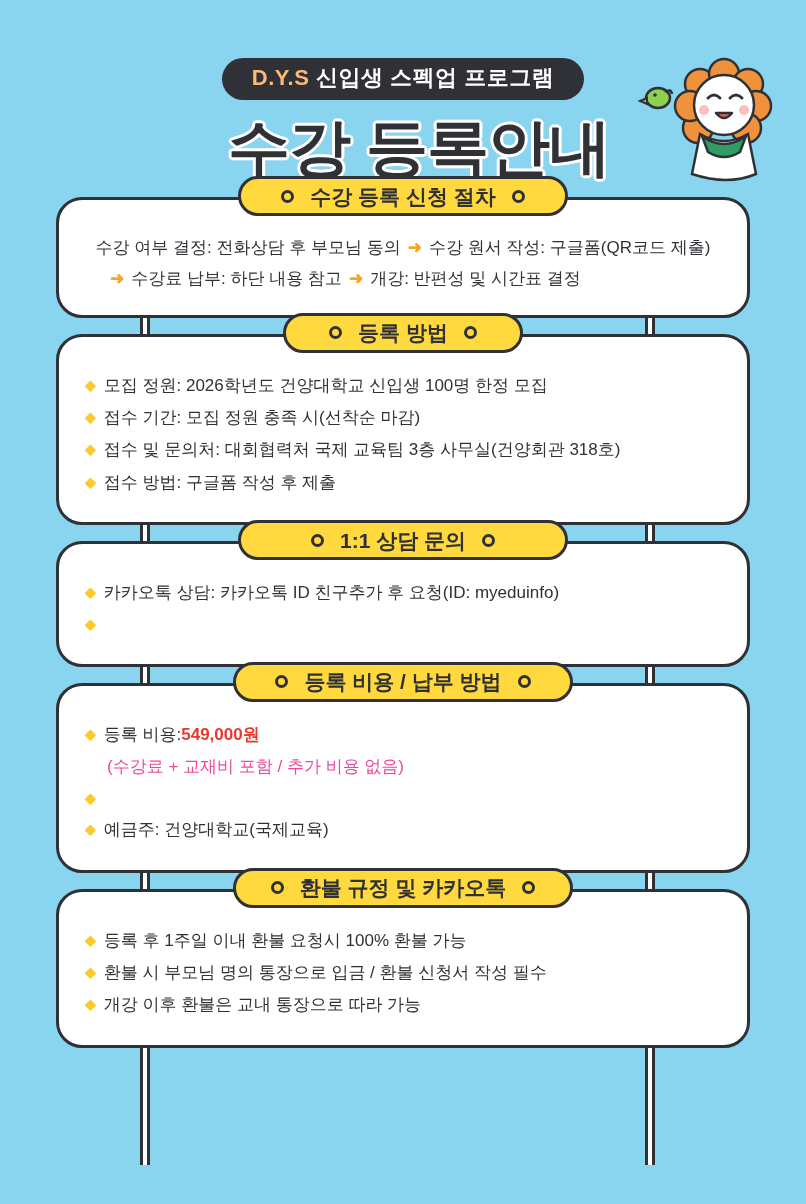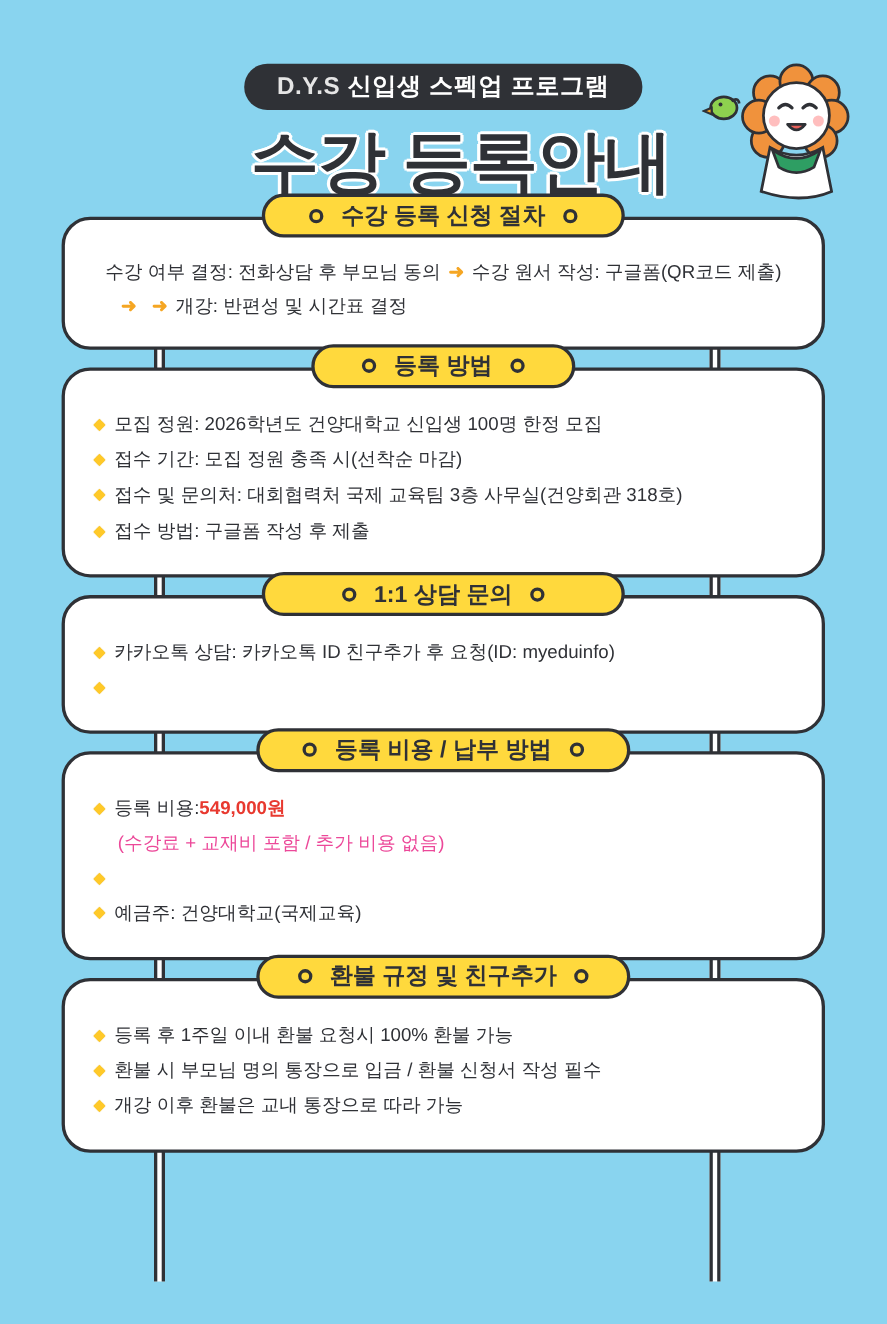--- a/index.html
+++ b/index.html
@@ -27,21 +27,21 @@
     display: inline-block;
     background: #2f3136;
     color: #ffffff;
     border-radius: 22px;
     padding: 9px 30px 11px;
     font-size: 22px;
     font-weight: bold;
     letter-spacing: 0.5px;
     line-height: 1;
   }
-  .badge .dys { color: #e5e5e5; }
+  .badge .dys { color: #fdba74; }
   .main-title {
     margin-top: 12px;
     font-size: 62px;
     font-weight: bold;
     color: #2f3136;
     letter-spacing: -1px;
     line-height: 1.15;
     text-shadow:
       -2px -2px 0 #fff, 2px -2px 0 #fff, -2px 2px 0 #fff, 2px 2px 0 #fff,
       0 3px 0 #fff, 3px 0 0 #fff, -3px 0 0 #fff, 0 -3px 0 #fff;
@@ -224,20 +224,21 @@
         <span class="screw"></span>
       </div>
       <div class="section-body">
         <div class="flow-row">
           <span>수강 여부 결정: 전화상담 후 부모님 동의</span>
           <span class="arrow">➜</span>
           <span>수강 원서 작성: 구글폼(QR코드 제출)</span>
         </div>
         <div class="flow-row second">
           <span class="arrow">➜</span>
+          <span>수강료 납부: 하단 내용 참고</span>
           <span class="arrow">➜</span>
           <span>개강: 반편성 및 시간표 결정</span>
         </div>
       </div>
     </div>
 
     <div class="section">
       <div class="section-title" style="min-width:240px;">
         <span class="screw"></span>
         <span class="label">등록 방법</span>
@@ -299,21 +300,21 @@
         <div class="line">
           <span class="diamond">◆</span>
           <span>예금주: 건양대학교(국제교육)</span>
         </div>
       </div>
     </div>
 
     <div class="section">
       <div class="section-title" style="min-width:340px;">
         <span class="screw"></span>
-        <span class="label">환불 규정 및 친구추가</span>
+        <span class="label">환불 규정 및 카카오톡</span>
         <span class="screw"></span>
       </div>
       <div class="section-body" style="padding:36px 26px 26px;">
         <div class="line">
           <span class="diamond">◆</span>
           <span>등록 후 1주일 이내 환불 요청시 100% 환불 가능</span>
         </div>
         <div class="line">
           <span class="diamond">◆</span>
           <span>환불 시 부모님 명의 통장으로 입금 / 환불 신청서 작성 필수</span>

